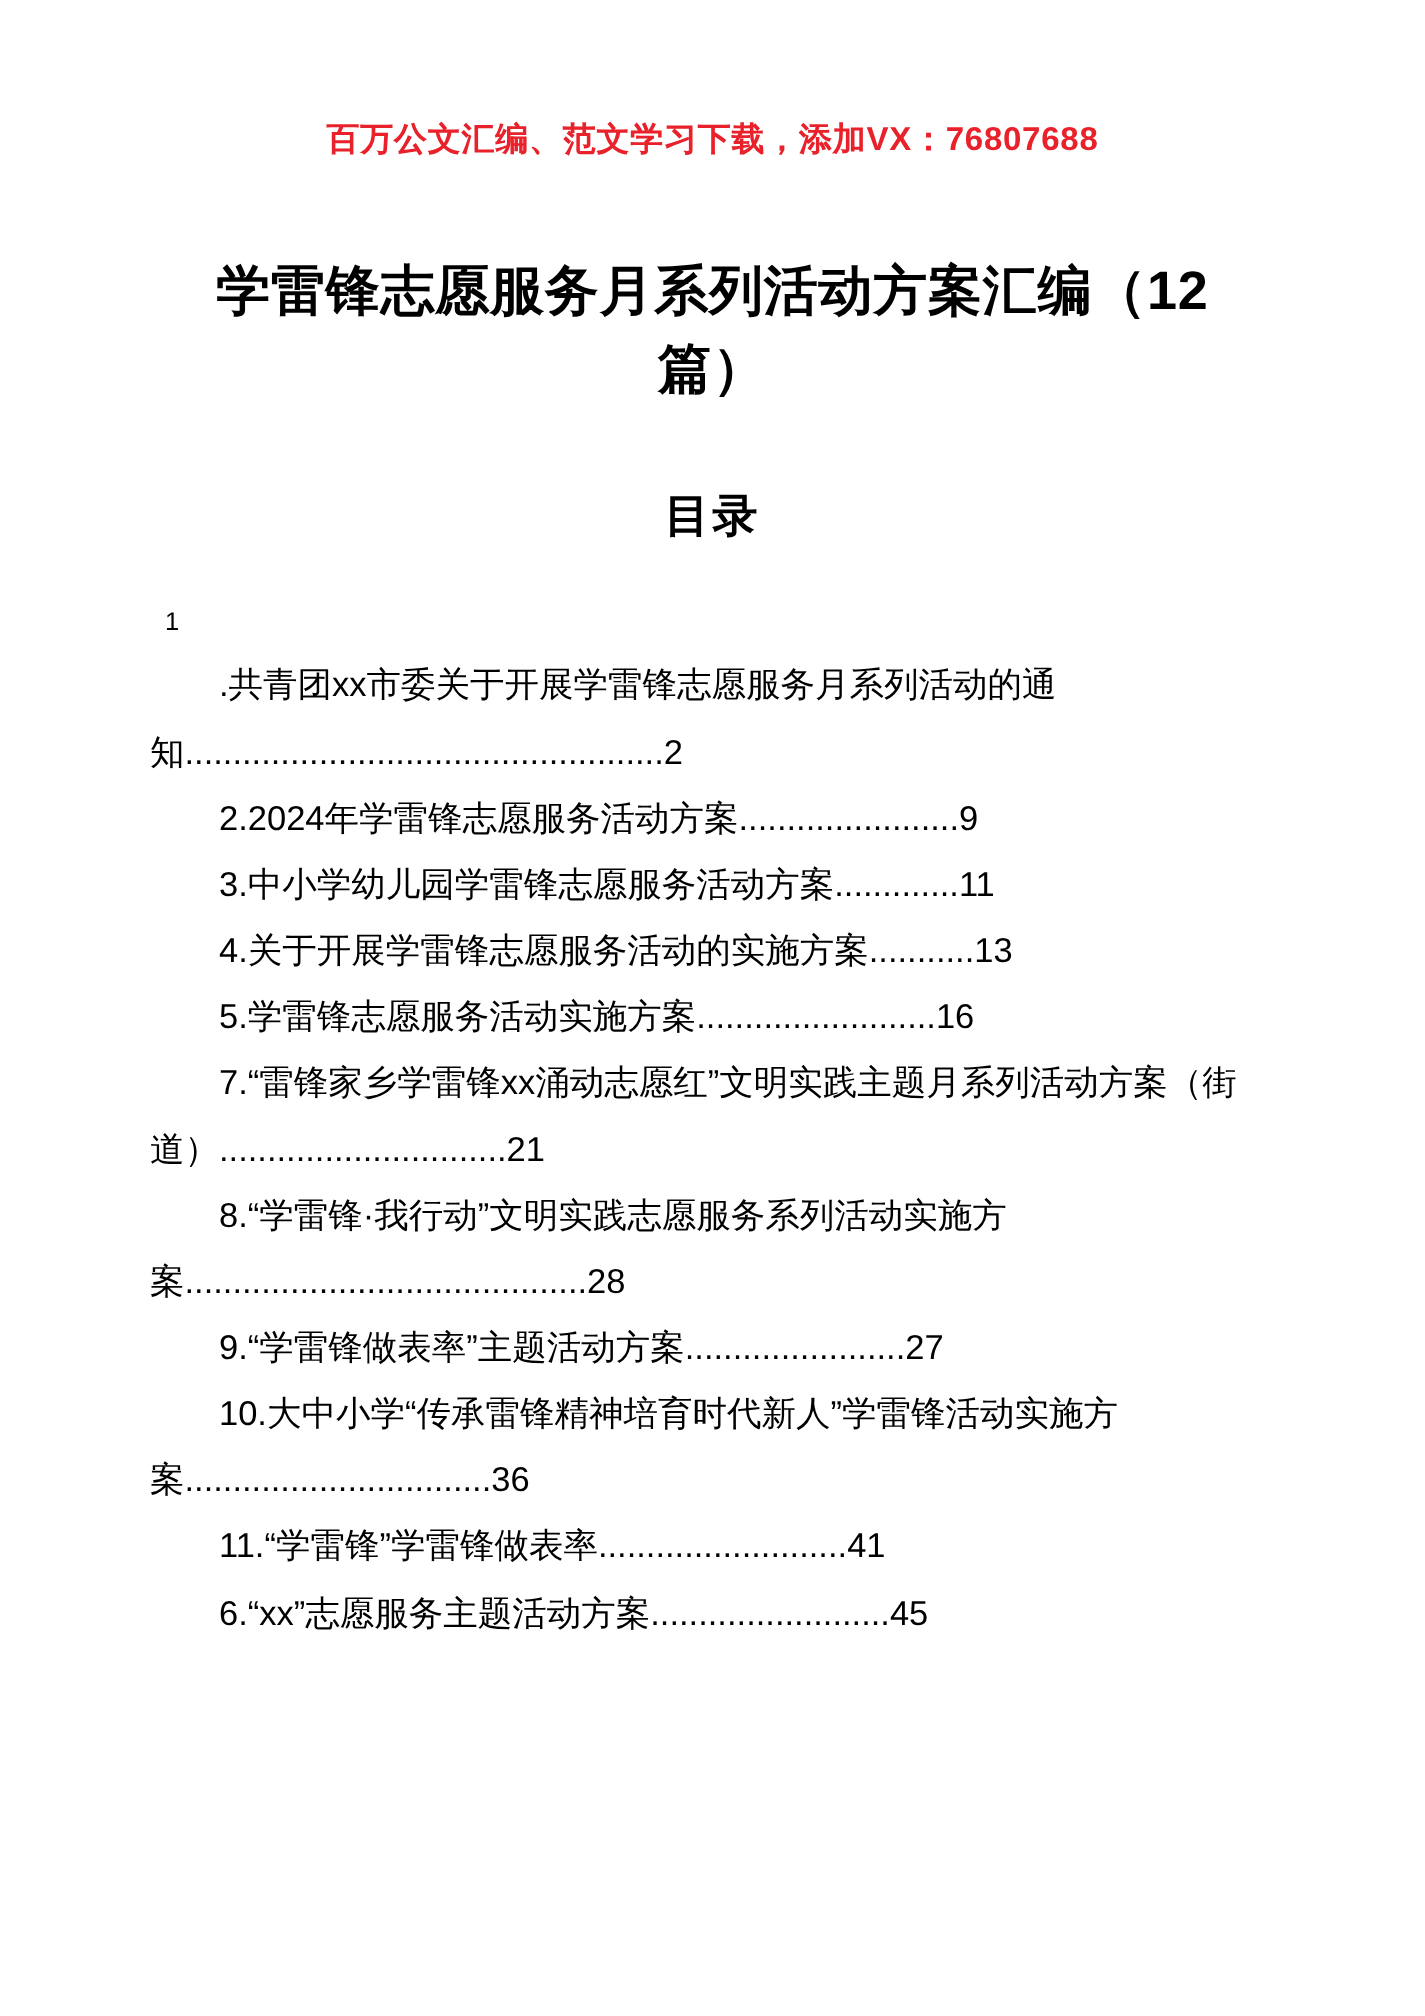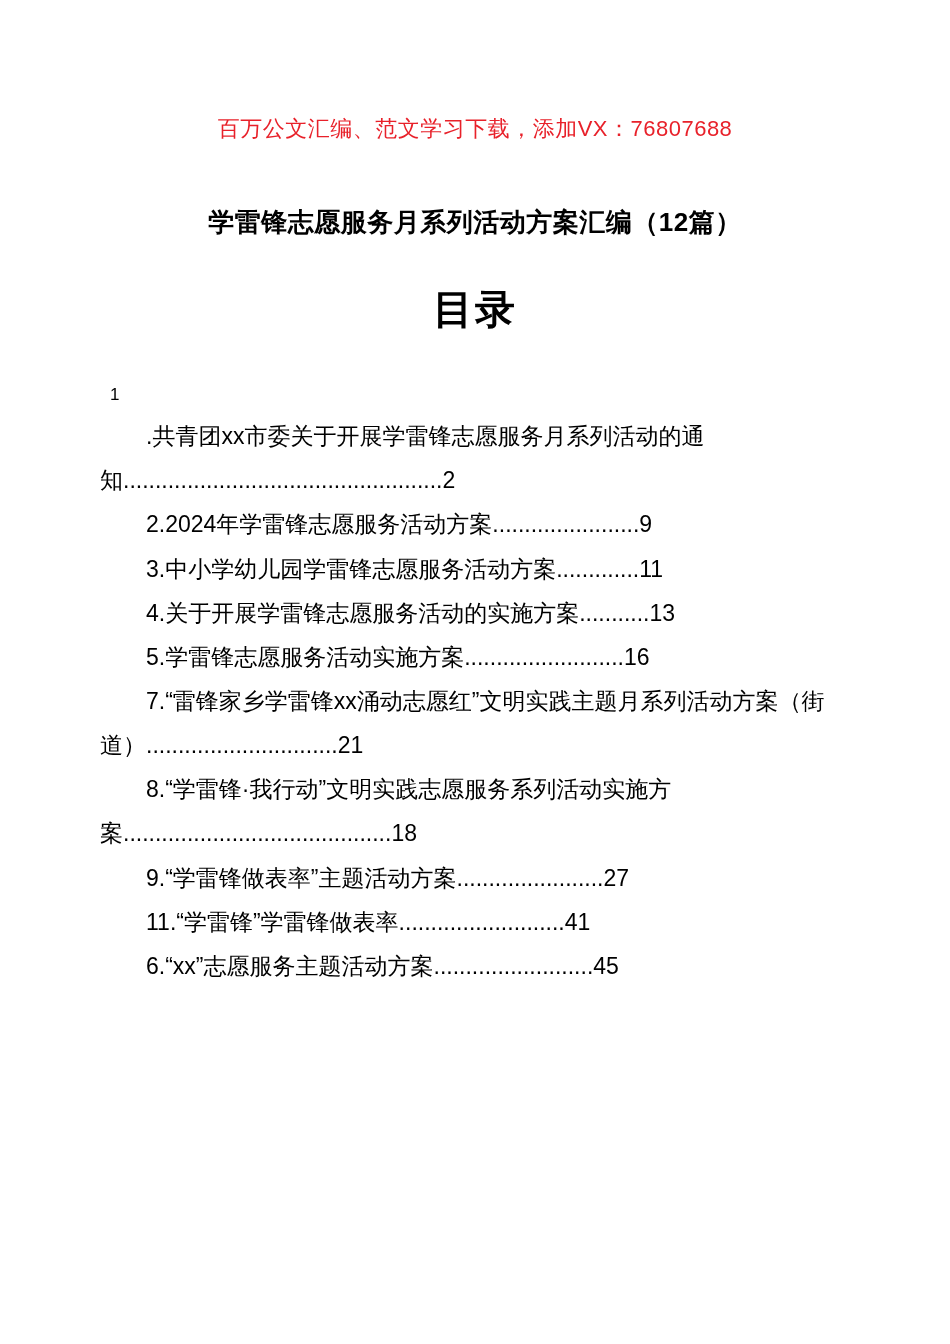--- a/index.html
+++ b/index.html
@@ -18,39 +18,39 @@
     position: relative;
     width: 950px;
     min-height: 1344px;
     box-sizing: border-box;
     padding: 0 100px;
   }
   .ad-banner {
     text-align: center;
     color: #e8212a;
     font-size: 22px;
-    font-weight: normal;
+    font-weight: bold;
     letter-spacing: 0.5px;
-    padding-top: 114px;
+    padding-top: 78px;
     padding-bottom: 4px;
     font-family: "Liberation Sans", sans-serif;
   }
   .doc-title {
     margin-top: 56px;
-    font-size: 26px;
+    font-size: 36px;
     font-weight: bold;
     line-height: 1.45;
     text-align: center;
     letter-spacing: 0.5px;
     padding: 0 42px;
   }
   .toc-heading {
-    margin-top: 40px;
+    margin-top: 52px;
     text-align: center;
-    font-size: 40px;
+    font-size: 30px;
     font-weight: bold;
     letter-spacing: 2px;
   }
   .toc {
     margin-top: 24px;
     font-size: 23px;
     line-height: 1.92;
   }
   .toc-entry {
     display: block;
@@ -111,27 +111,30 @@
     <div class="toc-entry">
       <span>5.</span><span>学雷锋志愿服务活动实施方案</span><span class="dots">.........................</span><span class="pg">16</span>
     </div>
 
 
     <div class="toc-entry">
       <span>7.</span><span>“雷锋家乡学雷锋xx涌动志愿红”文明实践主题月系列活动方案（街道）</span><span class="dots">..............................</span><span class="pg">21</span>
     </div>
 
     <div class="toc-entry">
-      <span>8.</span><span>“学雷锋·我行动”文明实践志愿服务系列活动实施方案</span><span class="dots">..........................................</span><span class="pg">18</span>
+      <span>8.</span><span>“学雷锋·我行动”文明实践志愿服务系列活动实施方案</span><span class="dots">..........................................</span><span class="pg">28</span>
     </div>
 
     <div class="toc-entry">
       <span>9.</span><span>“学雷锋做表率”主题活动方案</span><span class="dots">.......................</span><span class="pg">27</span>
     </div>
 
+    <div class="toc-entry">
+      <span>10.</span><span>大中小学“传承雷锋精神培育时代新人”学雷锋活动实施方案</span><span class="dots">................................</span><span class="pg">36</span>
+    </div>
 
     <div class="toc-entry">
       <span>11.</span><span>“学雷锋”学雷锋做表率</span><span class="dots">..........................</span><span class="pg">41</span>
     </div>
 
     <div class="toc-entry">
       <span>6.</span><span>“xx”志愿服务主题活动方案</span><span class="dots">.........................</span><span class="pg">45</span>
     </div>
 
   </div>

